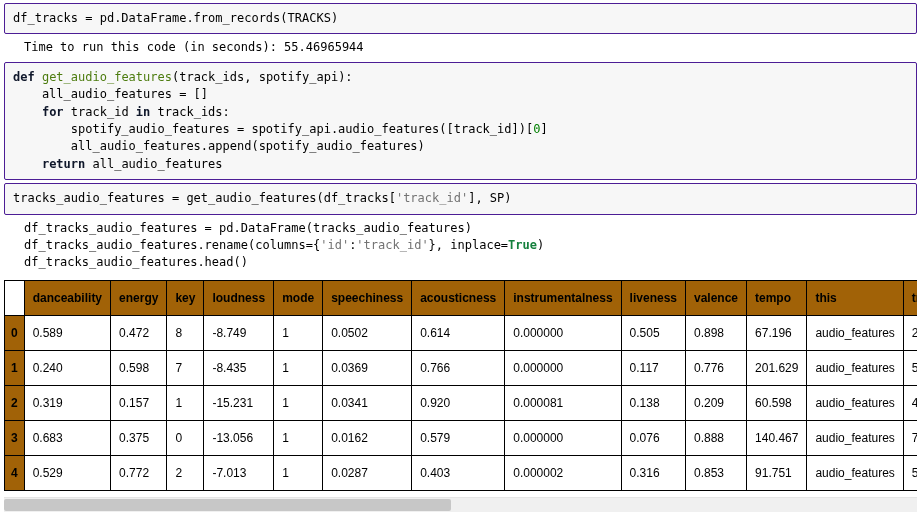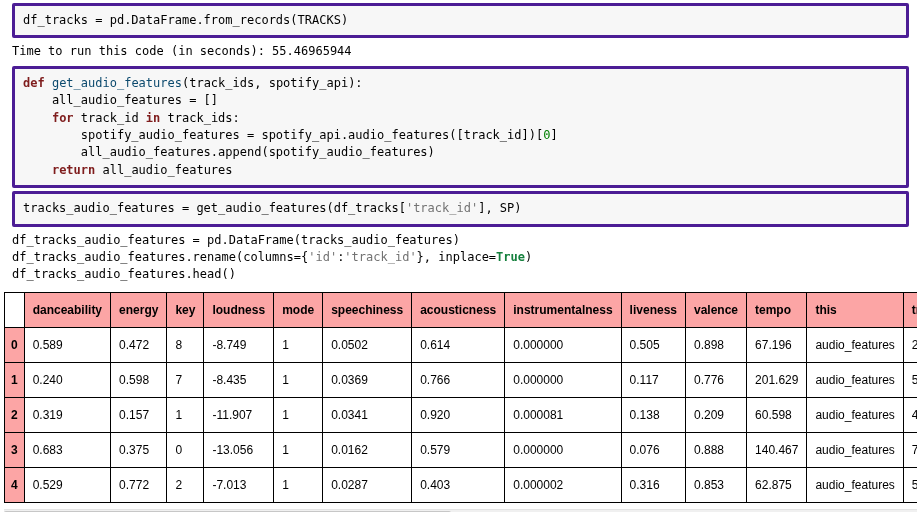--- a/index.html
+++ b/index.html
@@ -6,39 +6,39 @@
     margin: 0;
     padding: 0;
     font-family: "DejaVu Sans Mono", Consolas, monospace;
     font-size: 12px;
     background: #fff;
     color: #000;
     width: 921px;
     overflow-x: hidden;
   }
   .cell {
-    border: 3px solid #4c1d95;
+    border: 1px solid #4c1d95;
     border-radius: 2px;
     background: #f7f7f7;
     padding: 6px 8px;
-    margin: 3px 12px;
+    margin: 3px 4px;
     white-space: pre;
     overflow: hidden;
     line-height: 1.45;
   }
   .plain {
     background: #fff;
     border: none;
     padding: 2px 8px;
-    margin: 2px 4px;
+    margin: 2px 16px;
     white-space: pre;
     line-height: 1.45;
   }
-  .kw   { color: #7f1d1d; font-weight: bold; }   
-  .fn   { color: #0c4a6e; }                       
+  .kw   { color: #0f172a; font-weight: bold; }   
+  .fn   { color: #4d7c0f; }                       
   .bool { color: #15803d; font-weight: bold; }   
   .str  { color: #737373; }                       
   .num  { color: #008000; }                       
 
   .tablewrap {
     margin: 6px 4px 0 4px;
     overflow-x: auto;
   }
   table.df {
     border-collapse: collapse;
@@ -47,21 +47,21 @@
   }
   table.df th, table.df td {
     border: 1px solid #000;
     padding: 10px 8px;
     text-align: left;
     white-space: nowrap;
     vertical-align: middle;
   }
   table.df th {
     font-weight: bold;
-    background: #fca5a5;
+    background: #a16207;
   }
   table.df th.corner {
     border: 1px solid #000;
     background: #fff;
   }
   table.df th.rowidx {
     font-weight: bold;
     text-align: center;
     padding-left: 6px;
     padding-right: 6px;
@@ -155,21 +155,21 @@
           <td>0.776</td>
           <td>201.629</td>
           <td>audio_features</td>
           <td>5hsIUAKq9I9CG2bAuII</td>
         </tr>
         <tr>
           <th class="rowidx">2</th>
           <td>0.319</td>
           <td>0.157</td>
           <td>1</td>
-          <td>-11.907</td>
+          <td>-15.231</td>
           <td>1</td>
           <td>0.0341</td>
           <td>0.920</td>
           <td>0.000081</td>
           <td>0.138</td>
           <td>0.209</td>
           <td>60.598</td>
           <td>audio_features</td>
           <td>4PS1e8f2LvuTFgUs1C</td>
         </tr>
@@ -194,21 +194,21 @@
           <td>0.529</td>
           <td>0.772</td>
           <td>2</td>
           <td>-7.013</td>
           <td>1</td>
           <td>0.0287</td>
           <td>0.403</td>
           <td>0.000002</td>
           <td>0.316</td>
           <td>0.853</td>
-          <td>62.875</td>
+          <td>91.751</td>
           <td>audio_features</td>
           <td>5ASM6Qjiav2xPe7gRk</td>
         </tr>
       </tbody>
   </table>
 </div>
 
 <div class="hscroll">
   <div class="thumb"></div>
 </div>

